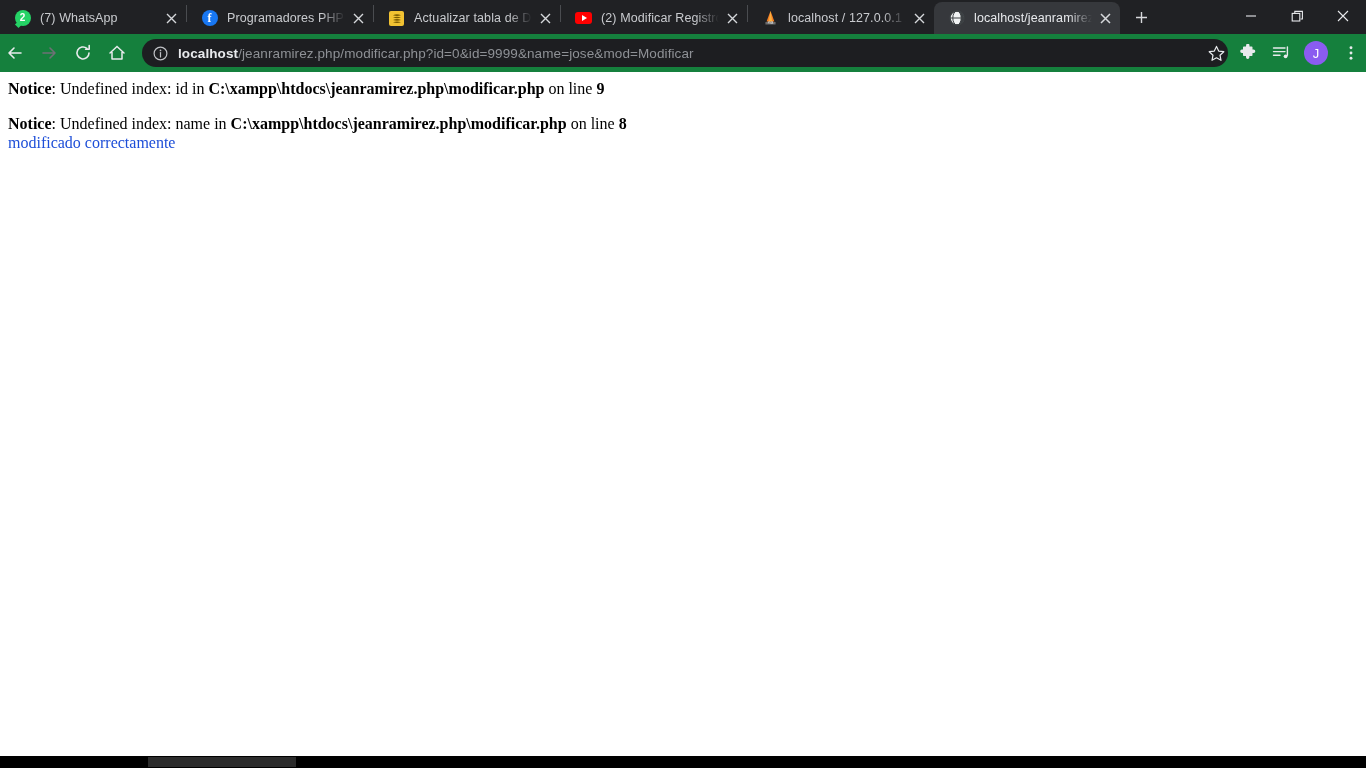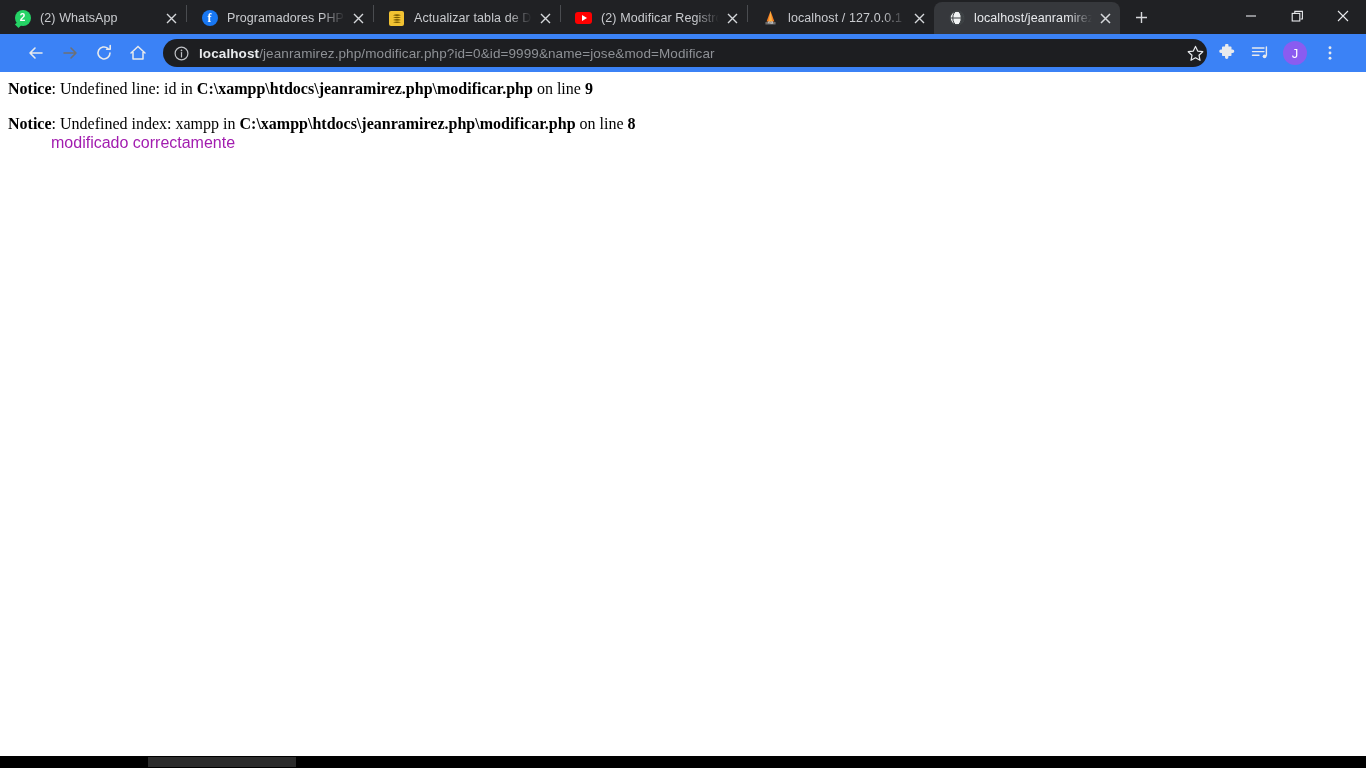--- a/index.html
+++ b/index.html
@@ -163,24 +163,24 @@
     border-top: 3.2px solid transparent;
     border-bottom: 3.2px solid transparent;
     margin-left: 1px;
   }
   .fav-pma { width: 17px; height: 16px; }
   .fav-globe { width: 16px; height: 16px; }
 
   
   .toolbar {
     height: 38px;
-    background: #3b82f6;
-    display: flex;
-    align-items: center;
-    padding: 0 21px;
+    background: #15803d;
+    display: flex;
+    align-items: center;
+    padding: 0 0;
     flex: none;
   }
   .nav-btn {
     width: 30px; height: 30px;
     display: flex; align-items: center; justify-content: center;
     border-radius: 50%;
     color: #e8eaed;
     margin-right: 4px;
     flex: none;
   }
@@ -252,24 +252,23 @@
     font-size: 16px;
     color: #000000;
     line-height: 1.18;
   }
   .notice {
     margin: 0 0 1em 0;
   }
   .notice:last-of-type { margin-bottom: 0; }
   .notice b { font-weight: bold; }
   .plain-text {
-    font-family: Liberation Sans, sans-serif;
+    font-family: Liberation Serif, serif;
     font-size: 16px;
-    color: #a21caf;
-    margin-left: 43px;
+    color: #1d4ed8;
   }
 
   
   .hscroll {
     height: 12px;
     background: #000000;
     flex: none;
     position: relative;
   }
   .hscroll-thumb {
@@ -288,21 +287,21 @@
 
 <div class="browser">
 
   <div class="tabstrip">
     <div class="tabs">
 
       <div class="tab">
         <span class="favicon">
           <span class="fav-whatsapp">2</span>
         </span>
-        <span class="tab-title">(2) WhatsApp</span>
+        <span class="tab-title">(7) WhatsApp</span>
         <span class="tab-close">
           <svg width="11" height="11" viewBox="0 0 11 11">
               <path d="M1 1 L10 10 M10 1 L1 10" stroke="currentColor" stroke-width="1.4" fill="none"></path>
             </svg>
         </span>
       </div>
       <div class="tab-sep"></div>
 
       <div class="tab">
         <span class="favicon">
@@ -474,23 +473,23 @@
         <circle cx="8" cy="2.8" r="1.45" fill="currentColor"></circle>
         <circle cx="8" cy="8" r="1.45" fill="currentColor"></circle>
         <circle cx="8" cy="13.2" r="1.45" fill="currentColor"></circle>
       </svg>
     </div>
   </div>
 
   <div class="viewport">
     <div class="page">
 
-      <p class="notice"><b>Notice</b><span>: Undefined line: id in </span><b>C:\xampp\htdocs\jeanramirez.php\modificar.php</b><span> on line </span><b>9</b></p>
-
-      <p class="notice"><b>Notice</b><span>: Undefined index: xampp in </span><b>C:\xampp\htdocs\jeanramirez.php\modificar.php</b><span> on line </span><b>8</b></p>
+      <p class="notice"><b>Notice</b><span>: Undefined index: id in </span><b>C:\xampp\htdocs\jeanramirez.php\modificar.php</b><span> on line </span><b>9</b></p>
+
+      <p class="notice"><b>Notice</b><span>: Undefined index: name in </span><b>C:\xampp\htdocs\jeanramirez.php\modificar.php</b><span> on line </span><b>8</b></p>
 
       <div class="plain-text">modificado correctamente</div>
 
     </div>
   </div>
 
   <div class="hscroll">
     <div class="hscroll-thumb"></div>
   </div>
 

